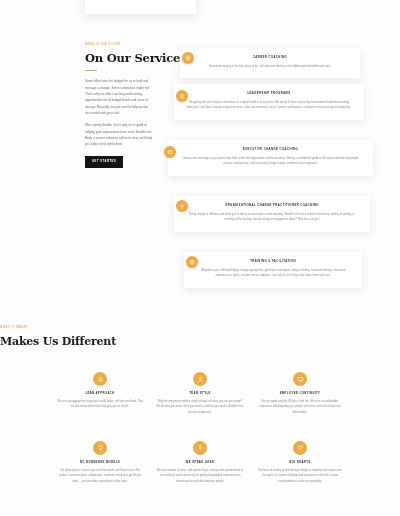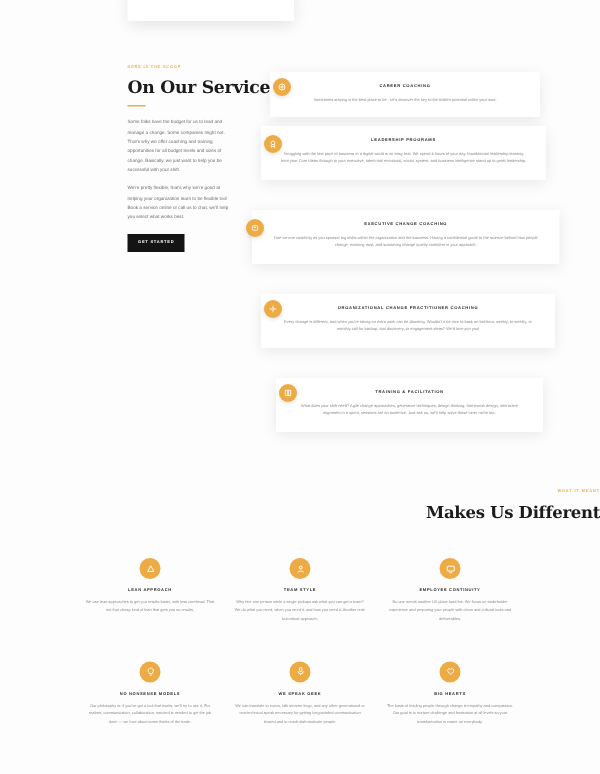--- a/index.html
+++ b/index.html
@@ -60,21 +60,21 @@
     font-size:2.65px; line-height:2.05; color:#8a8a8a; margin-top:4px;
   }
   .card-icon {
     position:absolute; width:12px; height:12px; border-radius:50%;
     background:#edab45; display:flex; align-items:center; justify-content:center;
     box-shadow:0 1px 3px rgba(0,0,0,0.12);
   }
   .card-icon svg { width:6px; height:6px; }
 
   
-  .difference { position:absolute; left:0; top:326px; width:400px; text-align:right; }
+  .difference { position:absolute; left:0; top:326px; width:400px; text-align:left; }
   .diff-eyebrow {
     font-size:2.6px; letter-spacing:0.6px; color:#e9a94a; font-weight:700;
     text-transform:uppercase;
   }
   .diff-title {
     font-family:"DejaVu Serif", serif; font-weight:700; font-size:11px;
     color:#1b1b1b; margin-top:6px; letter-spacing:-0.2px;
   }
 
   .grid { position:absolute; left:56px; top:372px; width:288px; }

